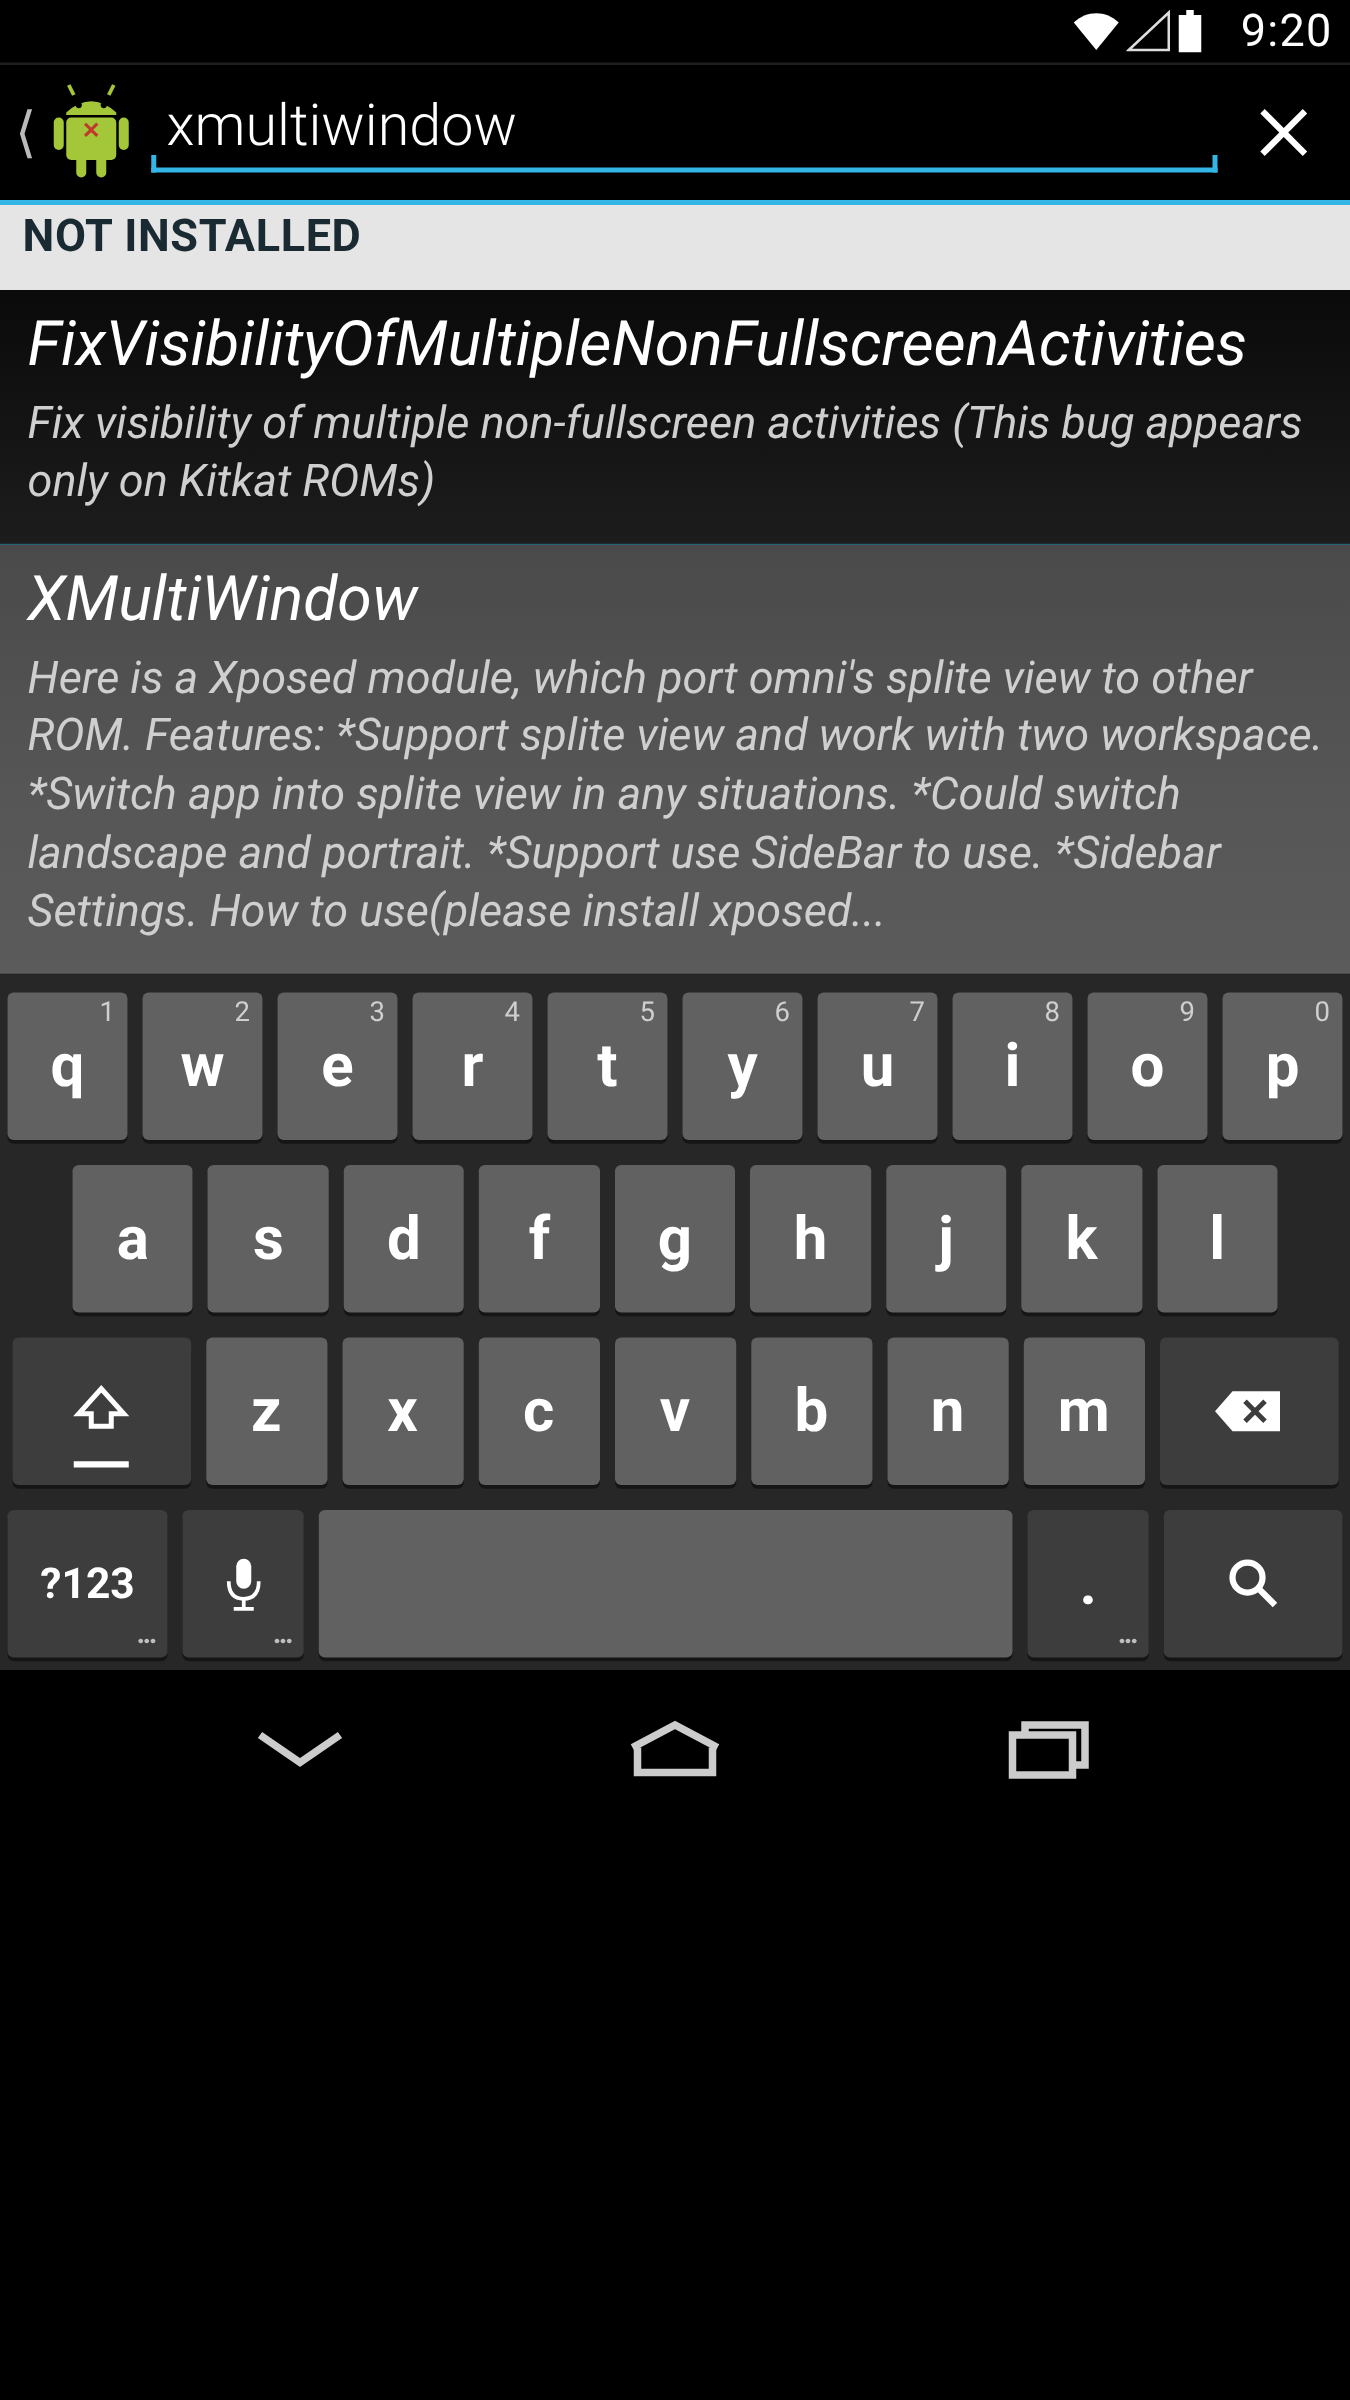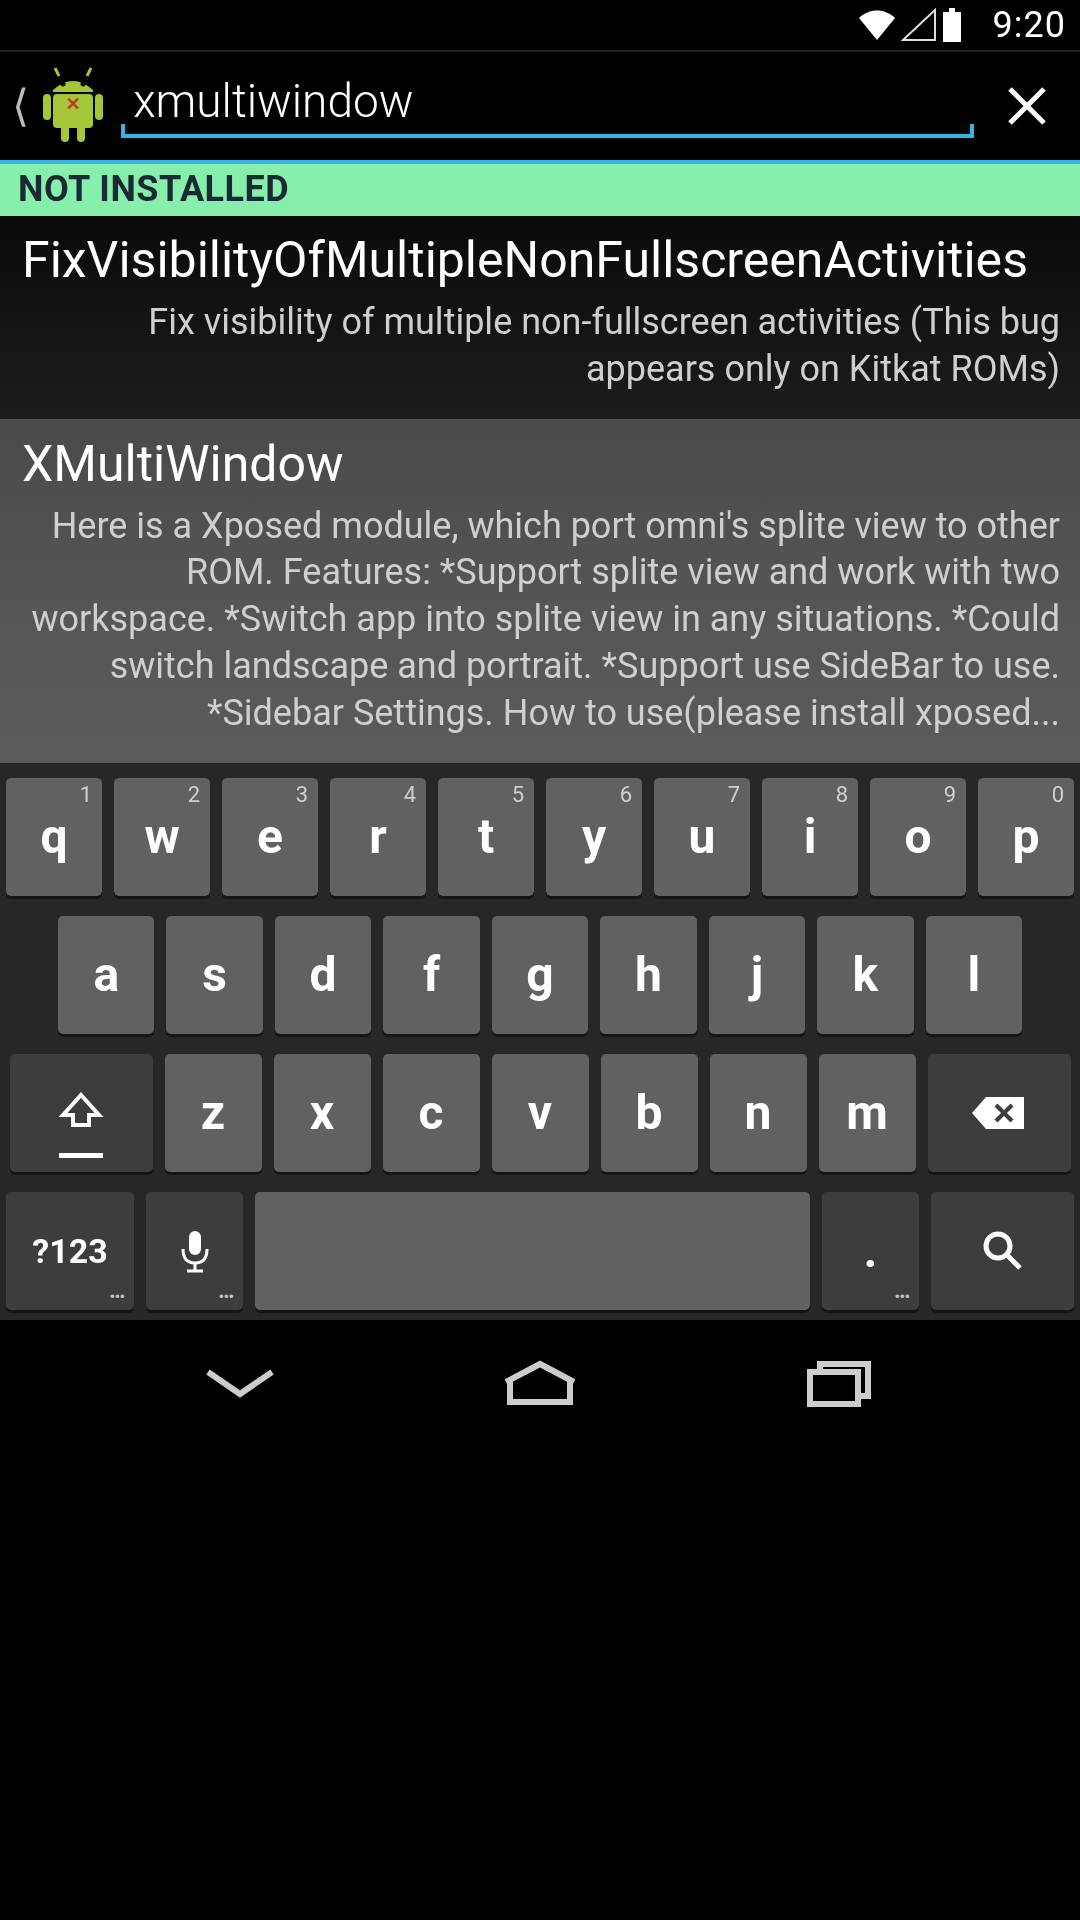--- a/index.html
+++ b/index.html
@@ -20,28 +20,28 @@
   .search-field-wrap .underline { position: absolute; bottom: 8px; left: 0; right: 0; height: 4px; background: #33b5e5; }
   .search-field-wrap .underline::before,
   .search-field-wrap .underline::after { content: ""; position: absolute; width: 4px; height: 14px; background: #33b5e5; top: -10px; }
   .search-field-wrap .underline::before { left: 0; }
   .search-field-wrap .underline::after { right: 0; }
   .search-input { width: 100%; height: 100%; background: transparent; border: none; outline: none; color: #fff; font-size: 46px; font-weight: 300; padding: 0 12px 10px 12px; }
   .clear-btn { width: 90px; height: 90px; display: flex; align-items: center; justify-content: center; cursor: pointer; }
   .clear-btn svg { stroke: #fff; }
 
   
-  .section-header { background: #86efac; color: #1a2a33; font-size: 36px; font-weight: 700; padding: 4px 18px 6px; letter-spacing: 0.5px; }
+  .section-header { background: #e5e5e5; color: #1a2a33; font-size: 36px; font-weight: 700; padding: 4px 18px 22px; letter-spacing: 0.5px; }
 
   
   .results { background: linear-gradient(#0a0a0a 0%, #303030 420px, #424242 780px); }
-  .result-item { padding: 14px 20px 20px 22px; border-bottom: 1px solid rgba(51,181,229,0.45); }
+  .result-item { padding: 14px 20px 20px 22px; border-bottom: 1px solid rgba(51,181,229,0.45); font-style: italic; }
   .result-item:last-child { border-bottom: 1px solid #222; }
   .result-title { font-size: 50px; font-weight: 400; line-height: 1.22; color: #fff; margin-bottom: 8px; word-break: break-word; }
-  .result-desc { font-size: 36px; line-height: 1.3; color: #cfcfcf; margin-bottom: 6px; text-align: right; }
+  .result-desc { font-size: 36px; line-height: 1.3; color: #cfcfcf; margin-bottom: 6px; }
   .result-meta { font-size: 34px; color: #9a9a9a; }
   .item-selected { background: rgba(160,160,160,0.35); }
 
   
   .keyboard { background: #272727; padding: 14px 6px 10px; }
   .kb-row { display: flex; justify-content: center; margin-bottom: 20px; gap: 12px; }
   .kb-row:last-child { margin-bottom: 0; }
   .key { background: #616161; color: #fff; border-radius: 5px; height: 118px; display: flex; align-items: center; justify-content: center; font-size: 48px; font-weight: 700; position: relative; box-shadow: 0 3px 0 rgba(0,0,0,0.45); cursor: pointer; }
   .key-dark { background: #3d3d3d; }
   .key-space { background: #616161; }

